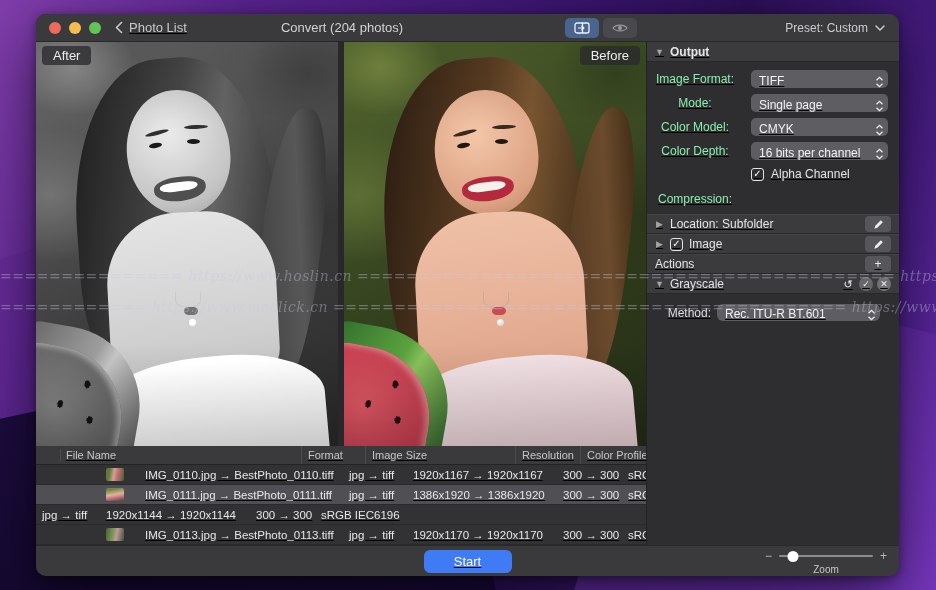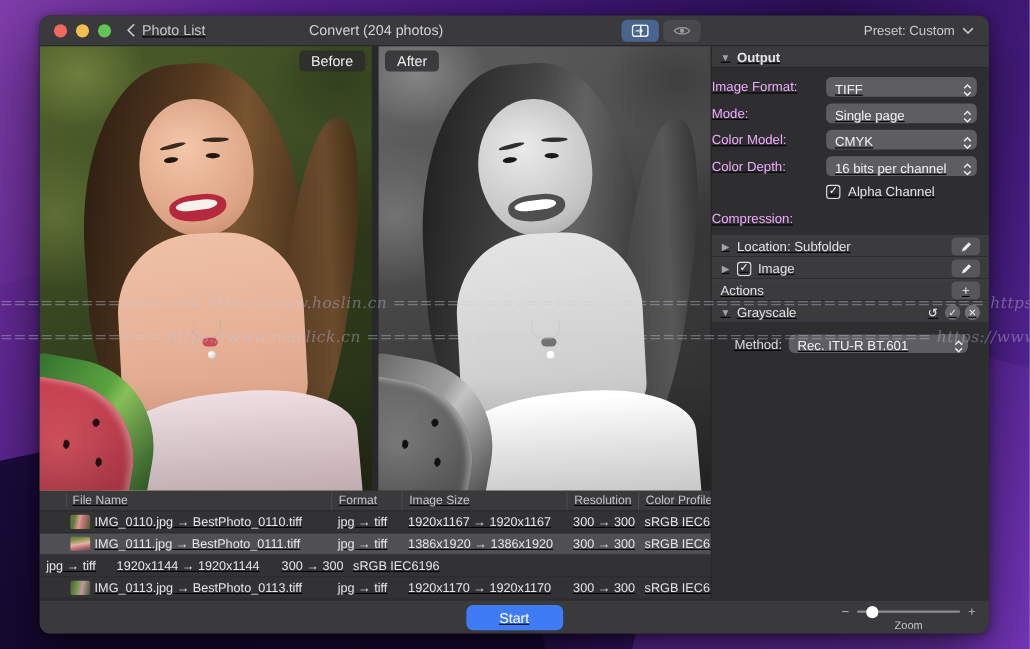--- a/index.html
+++ b/index.html
@@ -94,37 +94,37 @@
   .thead { height:19px; flex:0 0 19px; background:#3a3a3d; border-bottom:1px solid #232325; display:flex; align-items:center; color:#c5c5c9; font-size:11px; }
   .th { position:relative; height:100%; display:flex; align-items:center; padding-left:6px; border-left:1px solid #4b4b4f; }
   .th:first-child { border-left:none; padding-left:30px; }
   .th .stub { position:absolute; left:24px; top:3px; bottom:3px; width:1px; background:#4b4b4f; }
   .c-file { width:265px; flex:0 0 265px; } .c-fmt { width:64px; flex:0 0 64px; }
   .c-size { width:150px; flex:0 0 150px; } .c-res { width:65px; flex:0 0 65px; }
   .c-prof { flex:1; overflow:hidden; white-space:nowrap; }
   .trow { height:20px; flex:0 0 20px; display:flex; align-items:center; color:#e6e6e8; background:#323235; border-bottom:1px solid #292a2c; }
   .trow.selected { background:#505054; }
   .td { height:100%; display:flex; align-items:center; padding-left:6px; white-space:nowrap; overflow:hidden; }
-  .td.c-file { padding-left:28px; gap:4px; }
+  .td.c-file { padding-left:28px; gap:21px;margin-left:42px; }
   .thumb { width:18px; height:13px; border-radius:2px; flex:0 0 18px; }
   .thumb.t0 { background:linear-gradient(100deg,#5d7a3c 20%,#d8a090 45%,#c7737d 60%,#46602e); }
   .thumb.t1 { background:linear-gradient(170deg,#70883f 15%,#e0b49e 50%,#b9647a 75%,#3c5226); }
   .thumb.t2 { background:linear-gradient(100deg,#4e663a,#8aa45c 35%,#c08a96 55%,#44603a); }
   .thumb.t3 { background:linear-gradient(100deg,#47603a,#7d9a55 40%,#c596a0 58%,#3c5534); }
 
   
   .right-panel { flex:1; background:#2e2e31; display:flex; flex-direction:column; font-size:12px; color:#e3e3e6; position:relative; }
   .sec-head { height:20px; flex:0 0 20px; background:#3b3b3e; border-bottom:1px solid #28282a; border-top:1px solid #434346; display:flex; align-items:center; padding:0 8px; gap:6px; }
   .sec-head:first-child { border-top:none; }
   .sec-title { font-weight:bold; font-size:12px; color:#e6e6e9; }
   .disc { color:#a2a2a8; font-size:9px; width:9px; text-align:center; }
   .spacer { flex:1; }
   .fields { padding:8px 11px 0 0; }
   .field-row { display:flex; align-items:center; height:18px; margin-bottom:6px; }
-  .f-label { flex:0 0 96px; text-align:left; margin-right:8px; color:#f0abfc; }
+  .f-label { flex:0 0 96px; text-align:center; margin-right:8px; color:#86efac; }
   .select { flex:1; height:18px; background:#5d5d62; border-radius:5px; display:flex; align-items:flex-end; padding:0 4px 0 8px; color:#f2f2f4; }
   .select .sel-text { flex:1; white-space:nowrap; overflow:hidden; }
   .checkbox-row { display:flex; align-items:center; gap:7px; margin:2px 0 8px 104px; height:16px; }
   .checkbox { width:13px; height:13px; border:1.5px solid #e3e3e7; border-radius:3px; display:flex; align-items:center; justify-content:center; color:#fff; font-size:10px; line-height:1; }
   .mini-btn { width:26px; height:16px; border-radius:4px; background:#56565b; display:flex; align-items:center; justify-content:center; color:#ececef; font-size:12px; }
   .circ { width:14px; height:14px; border-radius:50%; display:flex; align-items:center; justify-content:center; font-size:9px; color:#f2f2f4; }
   .circ.reset { background:#3a3a3f; font-size:11px; }
   .circ.ok { background:#66666b; }
   .circ.del { background:#707075; }
   .gray-btns { display:flex; gap:4px; align-items:center; }
@@ -192,20 +192,43 @@
           <path d="M1 1L5 5L9 1" fill="none" stroke="#c9c9cd" stroke-width="1.5" stroke-linecap="round"></path>
         </svg>
     </div>
   </div>
 
   <div class="main">
 
     <div class="left-content">
 
       <div class="compare-area">
+        <div class="pane after">
+          <div class="photo">
+            <div class="hair"></div>
+              <div class="hair2"></div>
+            <div class="face"></div>
+            <div class="brow l"></div>
+              <div class="brow r"></div>
+            <div class="eye l"></div>
+              <div class="eye r"></div>
+            <div class="smile">
+                <div class="teeth"></div>
+              </div>
+            <div class="chest"></div>
+            <div class="blouse"></div>
+            <div class="necklace"></div>
+              <div class="bow"></div>
+              <div class="pearl"></div>
+            <div class="melon-rind"></div>
+              <div class="melon-flesh"></div>
+            <div class="photo-shade"></div>
+          </div>
+          <span class="pane-label after">After</span>
+        </div>
         <div class="pane before">
           <div class="photo">
             <div class="hair"></div>
               <div class="hair2"></div>
             <div class="face"></div>
             <div class="brow l"></div>
               <div class="brow r"></div>
             <div class="eye l"></div>
               <div class="eye r"></div>
             <div class="smile">
@@ -215,43 +238,20 @@
             <div class="blouse"></div>
             <div class="necklace"></div>
               <div class="bow"></div>
               <div class="pearl"></div>
             <div class="melon-rind"></div>
               <div class="melon-flesh"></div>
             <div class="photo-shade"></div>
           </div>
           <span class="pane-label before">Before</span>
         </div>
-        <div class="pane after">
-          <div class="photo">
-            <div class="hair"></div>
-              <div class="hair2"></div>
-            <div class="face"></div>
-            <div class="brow l"></div>
-              <div class="brow r"></div>
-            <div class="eye l"></div>
-              <div class="eye r"></div>
-            <div class="smile">
-                <div class="teeth"></div>
-              </div>
-            <div class="chest"></div>
-            <div class="blouse"></div>
-            <div class="necklace"></div>
-              <div class="bow"></div>
-              <div class="pearl"></div>
-            <div class="melon-rind"></div>
-              <div class="melon-flesh"></div>
-            <div class="photo-shade"></div>
-          </div>
-          <span class="pane-label after">After</span>
-        </div>
       </div>
 
       <div class="file-table">
         <div class="thead">
           <div class="th c-file">
               <span class="stub"></span>
               <span>File Name</span>
             </div>
           <div class="th c-fmt">
               <span>Format</span>

